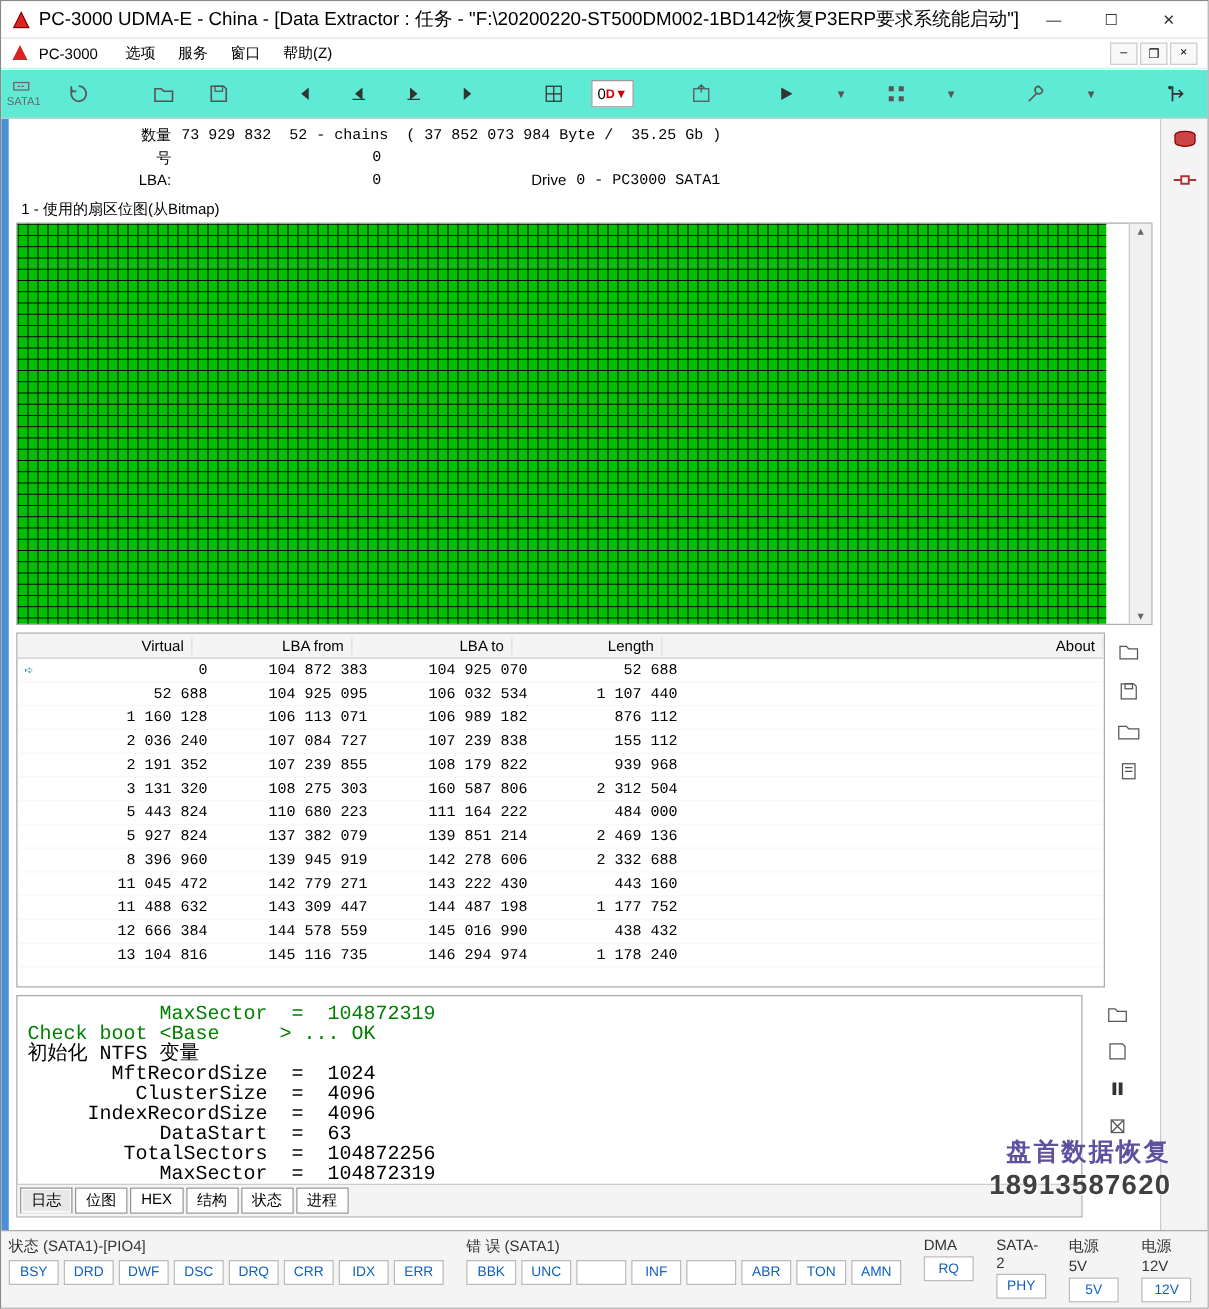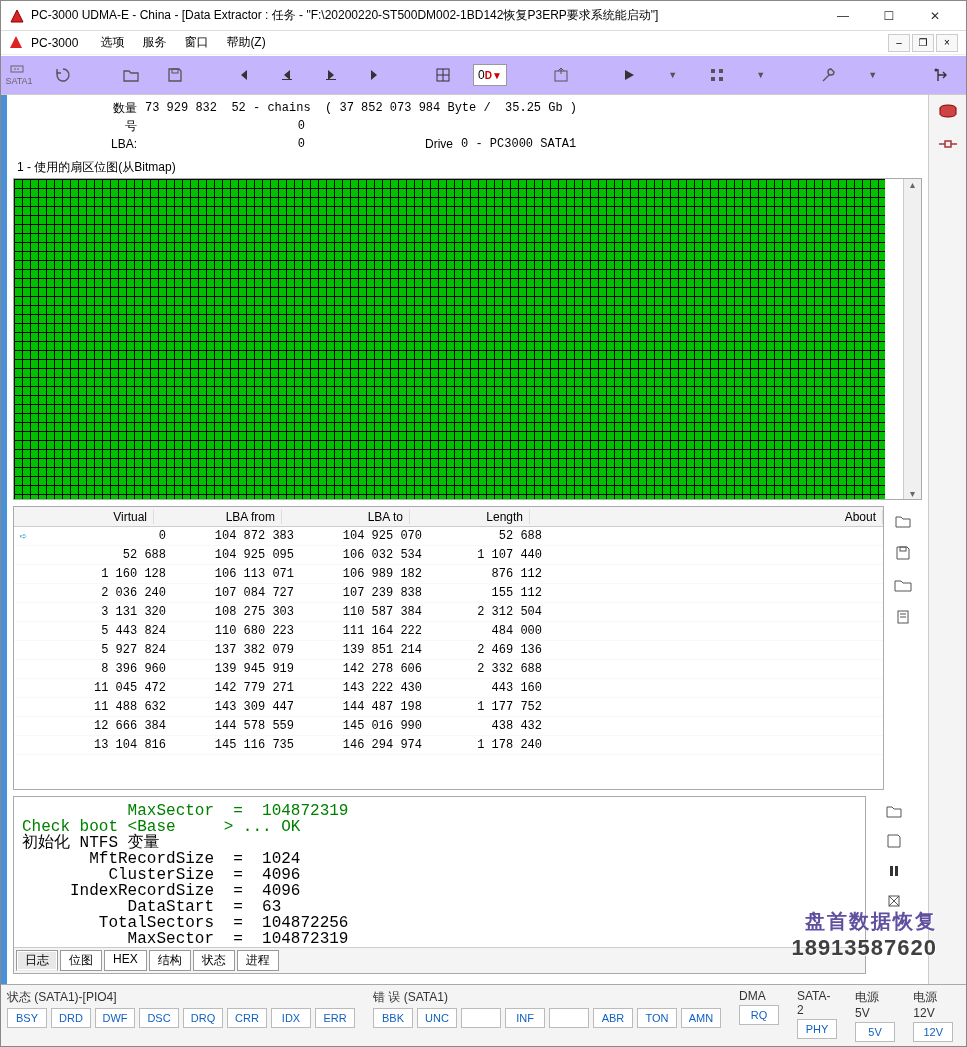--- a/index.html
+++ b/index.html
@@ -1,31 +1,31 @@
 <!DOCTYPE html>
 <html><head>
 <meta charset="utf-8">
 <style>
 * { margin: 0; padding: 0; box-sizing: border-box; }
 body { font-family: "Microsoft YaHei", Tahoma, sans-serif; font-size: 12px; background: #f0f0f0; overflow: hidden; }
 .window { width: 967px; height: 1047px; background: #fff; display: flex; flex-direction: column; border: 1px solid #888; }
 .titlebar { height: 30px; background: #fff; display: flex; align-items: center; padding: 0 8px; border-bottom: 1px solid #ddd; }
 .titlebar .app-icon { width: 16px; height: 16px; margin-right: 6px; display:flex;align-items:center;justify-content:center; }
-.titlebar .title-text { flex: 1; color: #000; font-size: 12px; white-space: nowrap; overflow: hidden; }
+.titlebar .title-text { flex: 1; color: #000; font-size: 15px; white-space: nowrap; overflow: hidden; }
 .window-controls { display: flex; gap: 0; }
 .window-controls .wc { width: 46px; height: 30px; display: flex; align-items: center; justify-content: center; cursor: pointer; color:#333;}
 
 .menubar { height: 24px; display: flex; align-items: center; padding: 0 8px; gap: 2px; background:#fff; border-bottom:1px solid #eee; }
 .menubar .mb-icon { width: 16px; height: 16px; margin-right: 4px; }
 .menubar .mb-brand { margin-right: 12px; font-size:12px; }
 .menubar .mb-item { padding: 2px 8px; cursor: pointer; font-size: 12px; }
 .mdi-controls { margin-left:auto; display:flex; gap:2px; }
 .mdi-controls .mdi { width:22px; height:18px; border:1px solid #ccc; display:flex;align-items:center;justify-content:center; font-size:10px; cursor:pointer; background:#f8f8f8;}
 
-.toolbar { height: 40px; background: #c4b5fd; border-top:1px solid #fff; border-bottom: 1px solid #ccc; display: flex; align-items: center; padding: 0 4px; gap: 16px; }
+.toolbar { height: 40px; background: #5eead4; border-top:1px solid #fff; border-bottom: 1px solid #ccc; display: flex; align-items: center; padding: 0 4px; gap: 16px; }
 .toolbar .tb-btn { min-width: 28px; height: 30px; display: flex; align-items: center; justify-content: center; cursor: pointer; padding:0 4px; }
 .toolbar .sep { width: 1px; height: 28px; background: #ccc; margin: 0 4px; }
 .toolbar .addr-input { width: 118px; height: 22px; border: 1px solid #999; background: #fff; font-size: 12px; padding: 0 4px; display:flex; align-items:center; justify-content:space-between;}
 .sata-label { font-size: 9px; color: #666; position: relative; top: 8px; }
 
 .main-body { flex:1; display:flex; overflow:hidden; }
 .left-strip { width:6px; background:#4a90d9; }
 .content { flex:1; display:flex; flex-direction:column; overflow:hidden; }
 .right-toolbar { width:38px; background:#f4f4f4; border-left:1px solid #ccc; display:flex; flex-direction:column; align-items:center; padding-top:6px; gap:10px;}
 .right-toolbar .rt-btn { width:26px; height:22px; display:flex;align-items:center;justify-content:center; cursor:pointer;}
@@ -287,23 +287,31 @@
               <div class="trow">
                 <span class="cursor"></span>
                 <span class="td td-v">   2 036 240</span>
                 <span class="td td-lf">  107 084 727</span>
                 <span class="td td-lt">  107 239 838</span>
                 <span class="td td-len">    155 112</span>
                 <span class="td td-ab"></span>
               </div>
               <div class="trow">
                 <span class="cursor"></span>
+                <span class="td td-v">   2 191 352</span>
+                <span class="td td-lf">  107 239 855</span>
+                <span class="td td-lt">  108 179 822</span>
+                <span class="td td-len">    939 968</span>
+                <span class="td td-ab"></span>
+              </div>
+              <div class="trow">
+                <span class="cursor"></span>
                 <span class="td td-v">   3 131 320</span>
                 <span class="td td-lf">  108 275 303</span>
-                <span class="td td-lt">  110 587 384</span>
+                <span class="td td-lt">  160 587 806</span>
                 <span class="td td-len">  2 312 504</span>
                 <span class="td td-ab"></span>
               </div>
               <div class="trow">
                 <span class="cursor"></span>
                 <span class="td td-v">   5 443 824</span>
                 <span class="td td-lf">  110 680 223</span>
                 <span class="td td-lt">  111 164 222</span>
                 <span class="td td-len">    484 000</span>
                 <span class="td td-ab"></span>

